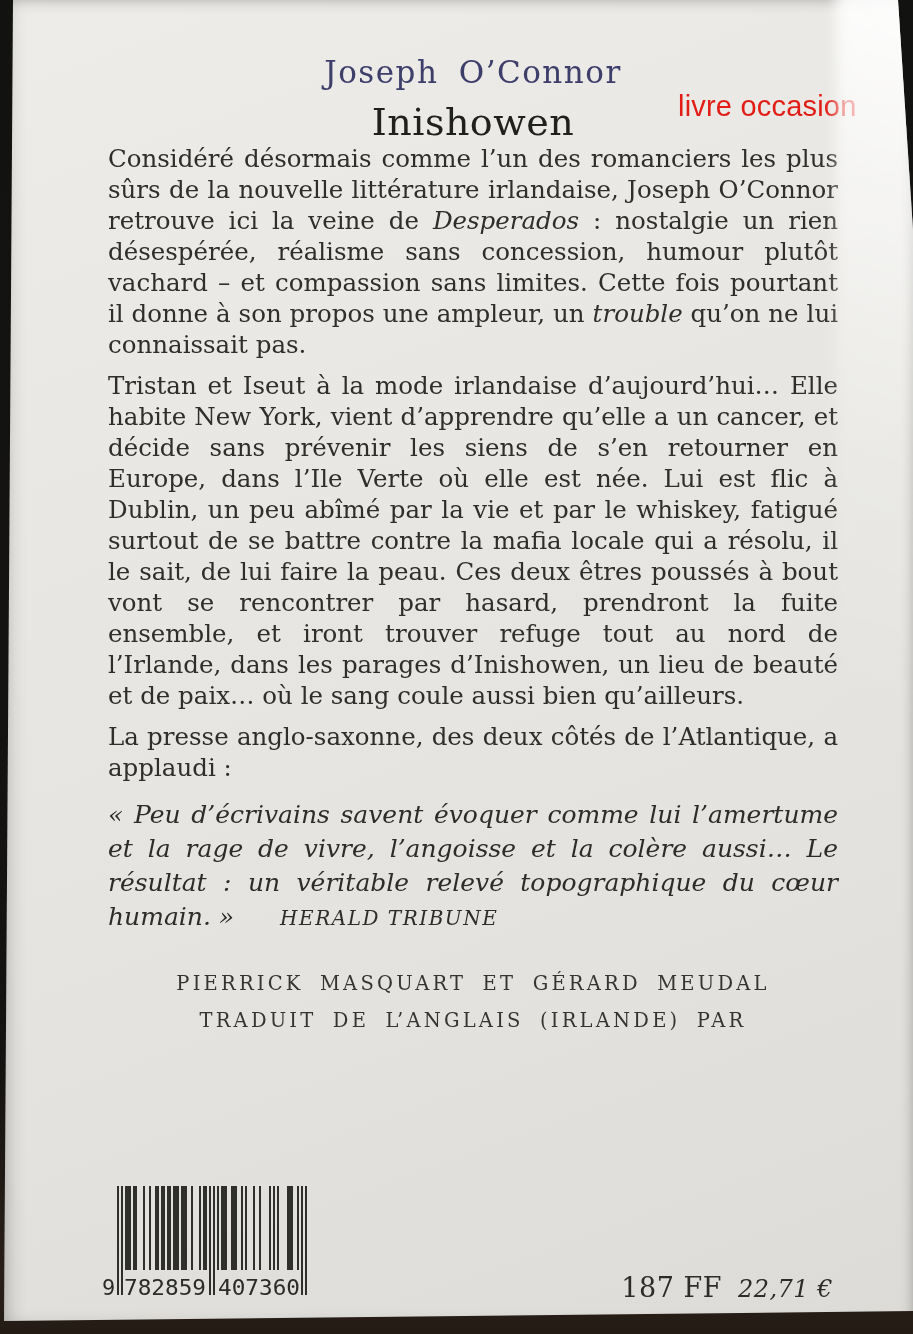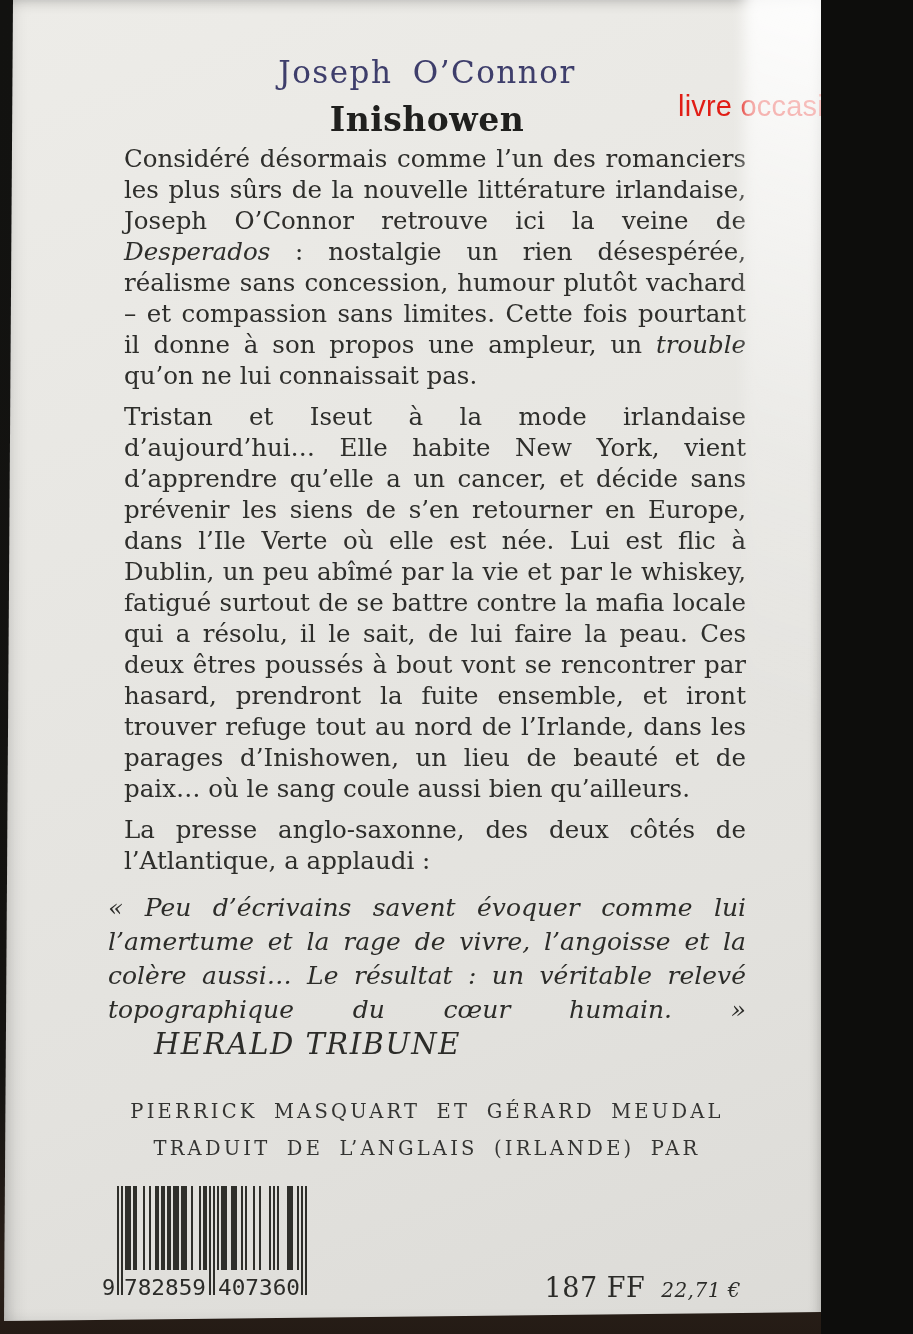--- a/index.html
+++ b/index.html
@@ -1,17 +1,17 @@
 <!DOCTYPE html>
 <html><head>
 <meta charset="utf-8">
 <style>
   html,body{margin:0;padding:0;background:#0d0d0c;}
   .photo{
-    position:relative;width:821px;height:1334px;overflow:hidden;
+    position:relative;width:913px;height:1334px;overflow:hidden;
     background:linear-gradient(180deg,#121210 0%,#141311 80%,#2b2019 96%,#241b15 100%);
     font-family:"DejaVu Serif", serif;
   }
   .cover{
     position:absolute;inset:0;
     clip-path:polygon(13px 0px, 898px 0px, 913px 230px, 913px 1311px, 4px 1321px);
     background:linear-gradient(160deg,#edecE8 0%,#e8e7e3 35%,#e3e2de 70%,#dcdbd7 100%);
     box-shadow:inset 14px 0 22px -10px rgba(0,0,0,.30),
                inset -6px 0 14px -6px rgba(0,0,0,.18),
                inset 0 -14px 20px -10px rgba(0,0,0,.28),
@@ -19,45 +19,45 @@
   }
   .glare{
     position:absolute;top:-20px;right:-18px;width:95px;height:1000px;
     background:linear-gradient(197deg,rgba(255,255,255,.95) 0%,rgba(255,255,255,.55) 22%,rgba(255,255,255,.18) 48%,rgba(255,255,255,0) 75%);
     filter:blur(7px);pointer-events:none;
   }
   .headings{position:absolute;left:108px;right:75px;top:54px;text-align:center;color:#242422;}
   .author{
     font-size:31px;letter-spacing:1.5px;word-spacing:9px;color:#3e3e6b;font-weight:400;
   }
-  .title{margin-top:10px;font-size:33px;font-weight:700;letter-spacing:.5px;color:#20201e;}
+  .title{margin-top:10px;font-size:38px;font-weight:400;letter-spacing:.5px;color:#20201e;}
   .sticker{
     position:absolute;left:678px;top:90px;
     font-family:"Liberation Sans", sans-serif;font-size:29px;color:#e11d15;
     letter-spacing:.2px;white-space:nowrap;
   }
   .blurb{
     position:absolute;left:108px;right:75px;top:143px;
     font-size:24.5px;line-height:31px;color:#2e2e2b;text-align:justify;
   }
-  .blurb p{margin:0 0 10px 16px;}
+  .blurb p{margin:0 0 10px 0;}
   .blurb i{font-style:italic;}
   .quote{margin-top:15px;font-style:italic;font-size:25px;line-height:34px;color:#2c2c29;text-align:justify;}
-  .quote-attr{display:inline-block;margin-left:46px;font-size:29px;letter-spacing:1.5px;white-space:nowrap;}
+  .quote-attr{display:inline-block;margin-left:46px;font-size:20px;letter-spacing:1.5px;white-space:nowrap;}
   .translator{
     margin-top:30px;text-align:center;font-size:19.5px;line-height:37px;
     letter-spacing:3.2px;word-spacing:7px;color:#343432;font-weight:400;
   }
   .barcode{position:absolute;left:101px;top:1186px;}
   .barcode svg{display:block;}
   .price{
     position:absolute;top:1272px;right:80px;color:#2c2c29;white-space:nowrap;
   }
   .price .fr{font-size:27px;letter-spacing:.5px;}
-  .price .eu{font-style:italic;font-size:20px;margin-left:16px;letter-spacing:.5px;}
+  .price .eu{font-style:italic;font-size:24px;margin-left:16px;letter-spacing:.5px;}
 </style>
 </head>
 <body>
 
 <div class="photo">
   <div class="cover">
 
     <div class="headings">
       <div class="author">Joseph O’Connor</div>
       <div class="title">Inishowen</div>

